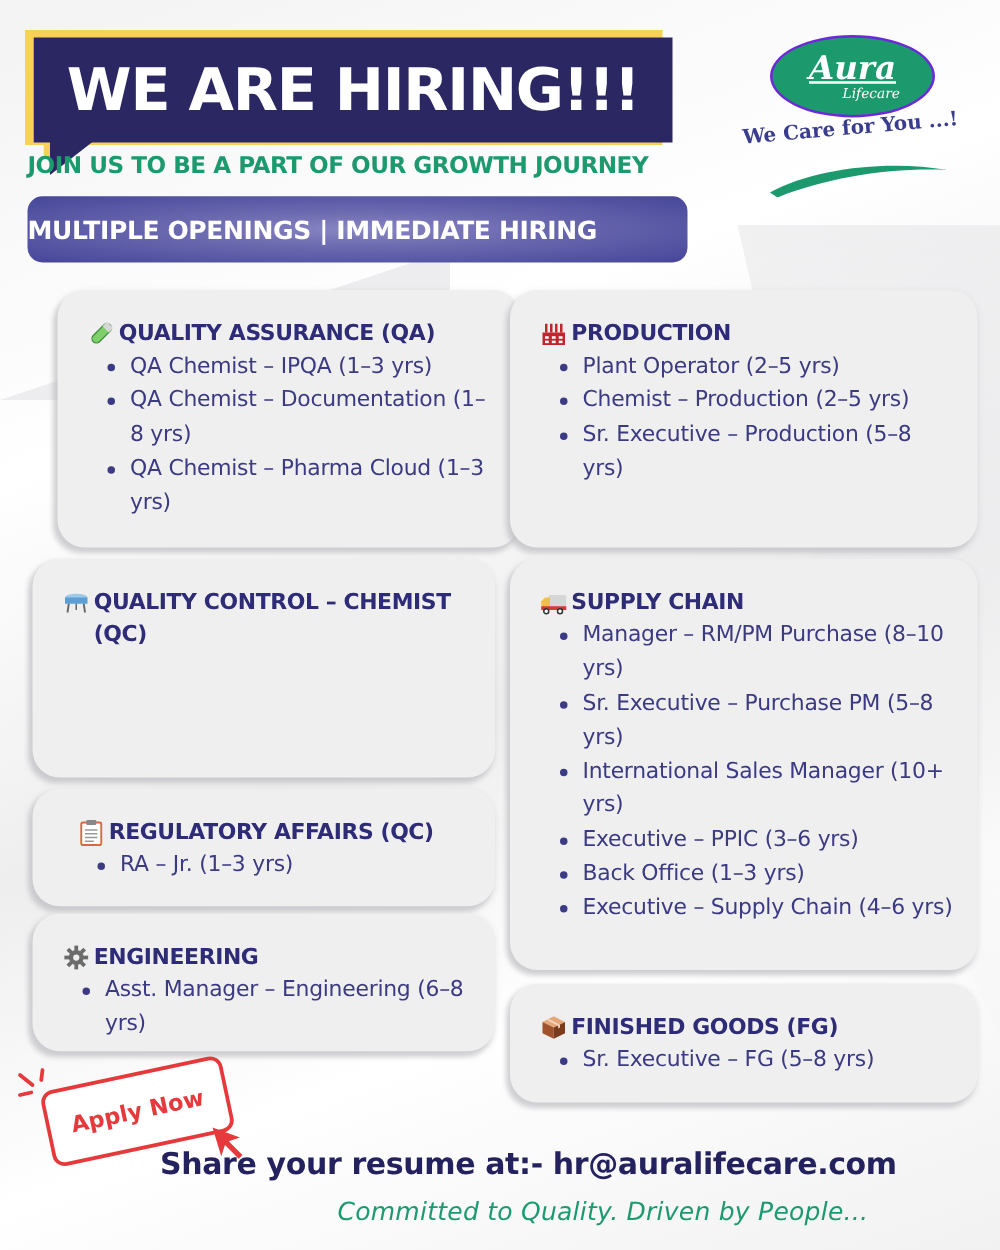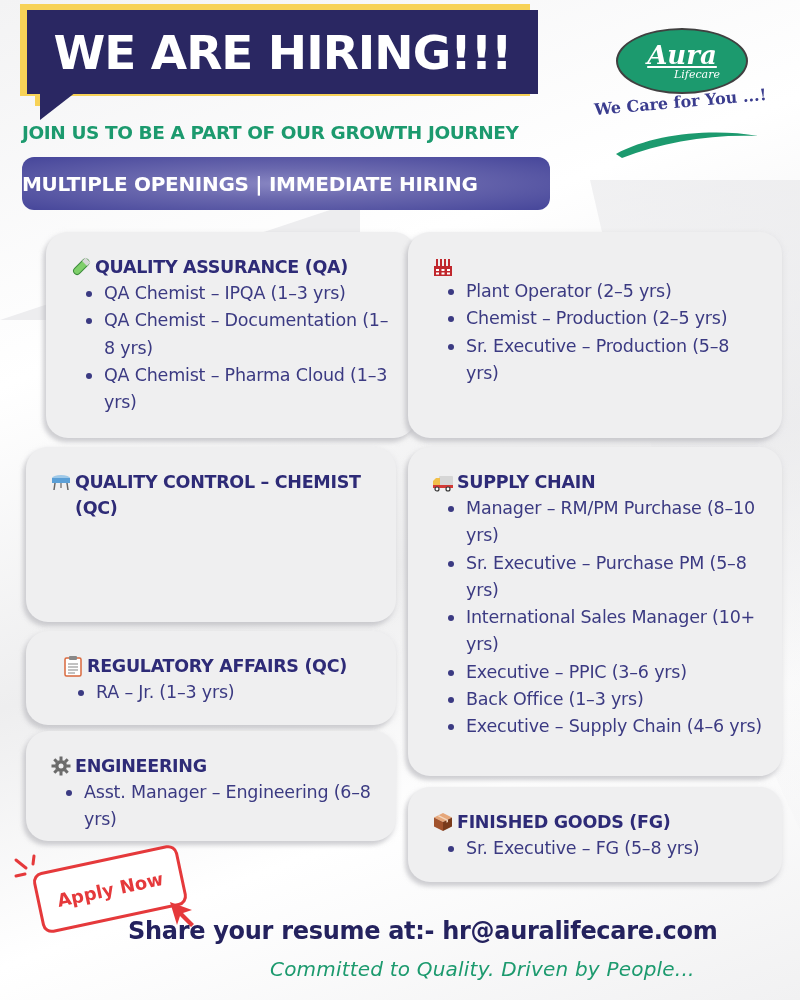--- a/index.html
+++ b/index.html
@@ -8,21 +8,21 @@
     font-family: "DejaVu Sans", sans-serif;
     background: linear-gradient(160deg, #f3f3f4 0%, #ffffff 30%, #eeeeef 55%, #ffffff 75%, #f1f1f2 100%);
     position: relative;
     color: #2a2a6e;
   }
   .bg-shape { position: absolute; pointer-events: none; }
   .bg-shape.s1 { left: 0; top: 200px; width: 0; height: 0; border-left: 360px solid transparent; border-bottom: 120px solid rgba(230,230,232,0.7); }
   .bg-shape.s2 { right: 0; top: 180px; width: 300px; height: 650px; background: linear-gradient(200deg, rgba(235,235,237,0.8), rgba(255,255,255,0)); clip-path: polygon(30% 0, 100% 0, 100% 100%, 60% 60%); }
 
   
-  .hiring-wrap { position: absolute; left: 20px; top: 4px; width: 520px; height: 110px; }
+  .hiring-wrap { position: absolute; left: 20px; top: 24px; width: 520px; height: 110px; }
   .hiring-yellow { position: absolute; left: 0; top: 0; width: 510px; height: 92px; background: #f7d257; }
   .hiring-box {
     position: absolute; left: 7px; top: 6px; width: 511px; height: 84px;
     background: #2a2762;
     display: flex; align-items: center; justify-content: center;
   }
   .hiring-tail { position: absolute; left: 20px; top: 88px; width: 0; height: 0;
     border-top: 28px solid #2a2762; border-right: 36px solid transparent; }
   .hiring-tail-y { position: absolute; left: 15px; top: 88px; width: 6px; height: 14px; background:#f7d257; }
   .hiring-title {
@@ -38,21 +38,21 @@
     border-radius: 12px;
     background: radial-gradient(ellipse at 50% 50%, #8886c2 0%, #6a68ae 40%, #46469a 100%);
     display: flex; align-items: center; 
     color: #fff; font-weight: bold; font-size: 20px; letter-spacing: -0.3px;
   }
 
   
   .logo { position: absolute; left: 610px; top: 28px; width: 142px; height: 70px; }
   .logo-oval {
     width: 132px; height: 66px; border-radius: 50%;
-    background: #1c9a6e; border: 2px solid #404040;
+    background: #1c9a6e; border: 2px solid #6d28d9;
     display: flex; flex-direction: column; align-items: center; justify-content: center;
     margin-left: 6px;
   }
   .logo-main { color: #fff; font-family: "DejaVu Serif", serif; font-style: italic; font-weight: bold; font-size: 26px; line-height: 26px; text-decoration: underline; }
   .logo-sub { color: #fff; font-family: "DejaVu Serif", serif; font-style: italic; font-size: 11px; margin-left: 30px; }
   .logo-tag {
     position: absolute; left: 595px; top: 100px;
     font-family: "DejaVu Serif", serif; font-weight: bold; color: #3a3c8e; font-size: 16px;
     transform: rotate(-5deg); transform-origin: left bottom;
   }
@@ -170,20 +170,21 @@
       <rect x="8" y="3" width="2" height="7" fill="#c0272d"></rect>
       <rect x="12" y="3" width="2" height="7" fill="#c0272d"></rect>
       <rect x="16" y="3" width="2" height="7" fill="#c0272d"></rect>
       <rect x="4" y="13" width="3" height="2" fill="#fff"></rect>
       <rect x="9.5" y="13" width="3" height="2" fill="#fff"></rect>
       <rect x="15" y="13" width="3" height="2" fill="#fff"></rect>
       <rect x="4" y="16.5" width="3" height="2" fill="#fff"></rect>
       <rect x="9.5" y="16.5" width="3" height="2" fill="#fff"></rect>
       <rect x="15" y="16.5" width="3" height="2" fill="#fff"></rect>
     </svg>
+    <span>PRODUCTION</span>
   </div>
   <ul>
     <li>Plant Operator (2–5 yrs)</li>
     <li>Chemist – Production (2–5 yrs)</li>
     <li>Sr. Executive – Production (5–8 yrs)</li>
   </ul>
 </div>
 
 <div class="card c-qc">
   <div class="card-title">

